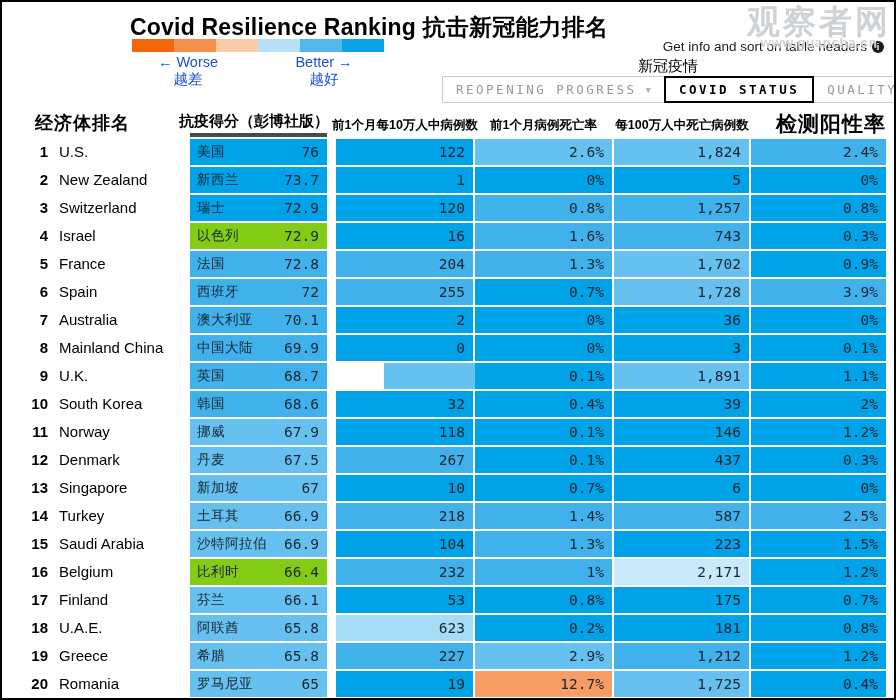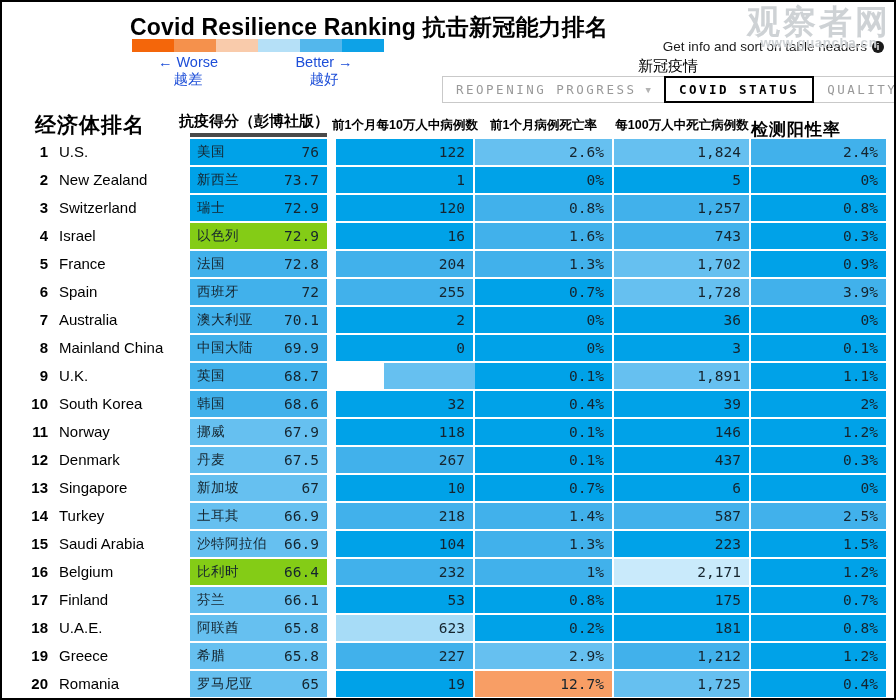--- a/index.html
+++ b/index.html
@@ -26,27 +26,27 @@
     color:#999; background:#fff; white-space:nowrap; cursor:pointer;
   }
   .tab .filter-icon { font-size:9px; color:#b3b3b3; margin-left:9px; letter-spacing:0; }
   .tab.active { border:2px solid #000; color:#000; font-weight:bold; z-index:2; }
   .watermark { position:absolute; right:3px; top:3px; z-index:5; text-align:center; pointer-events:none;
     color:rgba(198,202,206,.85); text-shadow:0 1px 0 rgba(255,255,255,.7); }
   .watermark .l1 { font-size:33px; font-weight:bold; letter-spacing:3px; line-height:34px; white-space:nowrap; }
   .watermark .l2 { font-size:13.5px; font-weight:bold; letter-spacing:.5px; margin-top:-4px; }
   
   .colhead { position:absolute; font-weight:bold; color:#000; white-space:nowrap; }
-  .h-rank  { left:33px;  top:109px; font-size:21px; letter-spacing:1px; }
+  .h-rank  { left:33px;  top:109px; font-size:18px; letter-spacing:1px; }
   .h-score { left:177px; top:110px; font-size:15px; }
   .h-small { top:115px; font-size:12.5px; text-align:center; }
   .h-cases  { left:330px; width:146px; }
   .h-drate  { left:473px; width:137px; }
   .h-deaths { left:610px; width:140px; }
-  .h-pos   { left:749px; width:135px; top:116px; font-size:17px; text-align:left; letter-spacing:1px; }
+  .h-pos   { left:749px; width:135px; top:108px; font-size:21px; text-align:right; letter-spacing:1px; }
   .score-underline { position:absolute; left:188px; top:131px; width:137px; height:4px; background:#4a4a4a; }
   
   #rows { position:absolute; left:0; top:137px; width:892px; }
   .row { position:relative; height:28px; }
   .rank { position:absolute; left:0; top:0; width:46px; text-align:right; font-size:15px; font-weight:bold; line-height:26px; color:#000; }
   .country { position:absolute; left:57px; top:0; font-size:15px; line-height:26px; color:#000; white-space:nowrap; }
   .cell {
     position:absolute; top:0; height:26px; line-height:26px; text-align:right; padding-right:8px;
     font-family:"DejaVu Sans Mono", monospace; font-size:14.5px; color:#15242e; white-space:nowrap;
   }

